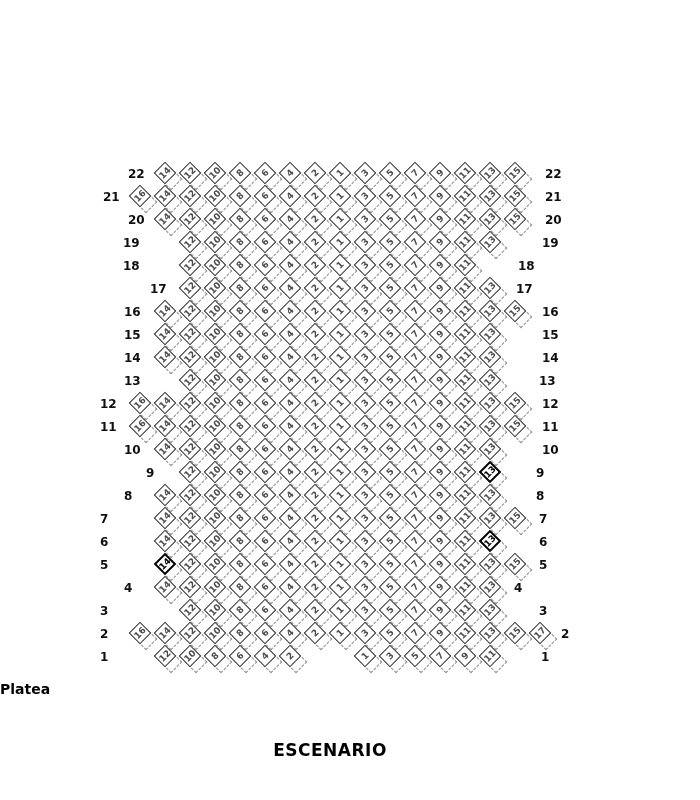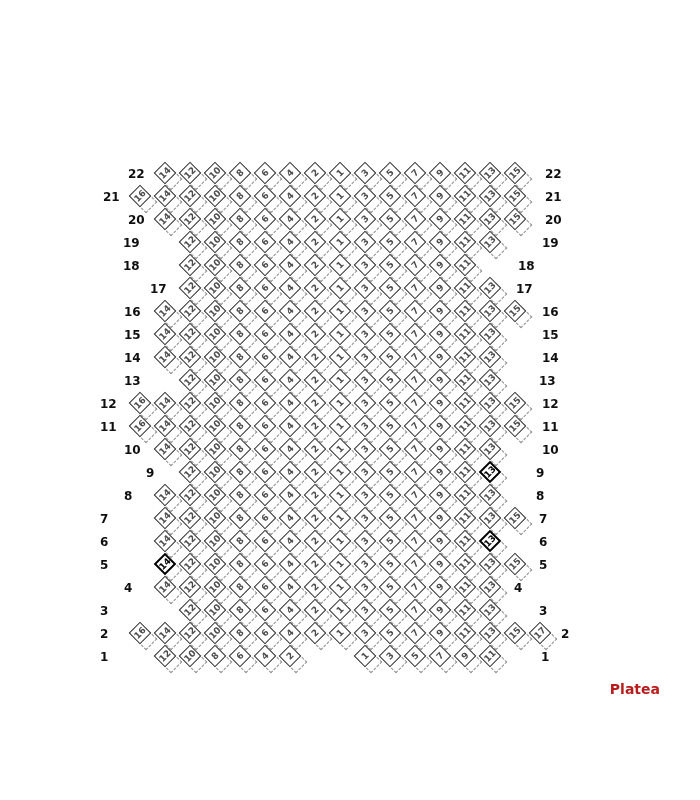--- a/index.html
+++ b/index.html
@@ -22,33 +22,34 @@
     border:1px dashed #8f8f8f; transform:rotate(-45deg);
     z-index:1; background:transparent;
   }
 
   .row-label {
     position:absolute; font-size:12px; font-weight:bold; color:#0f0f0f;
     line-height:16px; z-index:3; white-space:nowrap;
   }
 
   .area-label {
-    position:absolute; left:0; top:681px; width:660px; text-align:right;
-    font-size:14px; font-weight:bold; color:#b91c1c;
+    position:absolute; left:0; top:681px; width:660px; text-align:left;
+    font-size:14px; font-weight:bold; color:#000000;
   }
   .stage-label {
     position:absolute; left:0; top:740px; width:660px; text-align:center;
     font-size:17px; font-weight:bold; color:#000000; letter-spacing:0.5px;
   }
 </style>
 </head>
 <body>
 
 <div id="seatmap">
   <div class="area-label">Platea</div>
+  <div class="stage-label">ESCENARIO</div>
 <div class="row-label" style="left: 128px; top: 166px;">22</div>
     <div class="row-label" style="left: 545px; top: 166px;">22</div>
     <div class="seat-shadow" style="left: 163px; top: 171px;"></div>
     <div class="seat" style="left: 157px; top: 165px;">14</div>
     <div class="seat-shadow" style="left: 188px; top: 171px;"></div>
     <div class="seat" style="left: 182px; top: 165px;">12</div>
     <div class="seat-shadow" style="left: 213px; top: 171px;"></div>
     <div class="seat" style="left: 207px; top: 165px;">10</div>
     <div class="seat-shadow" style="left: 238px; top: 171px;"></div>
     <div class="seat" style="left: 232px; top: 165px;">8</div>

